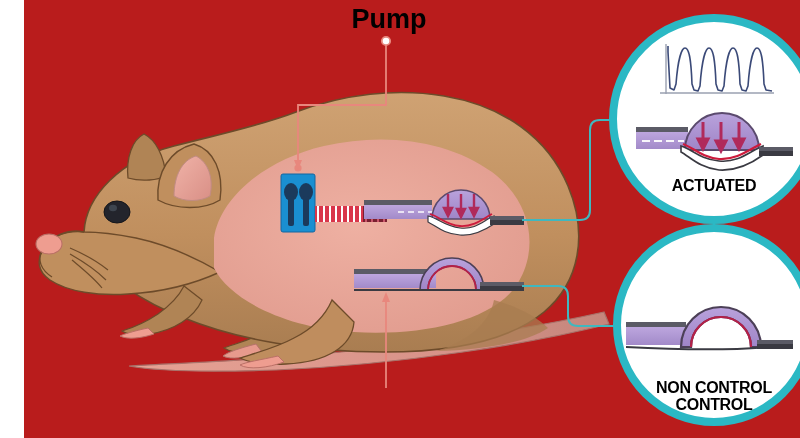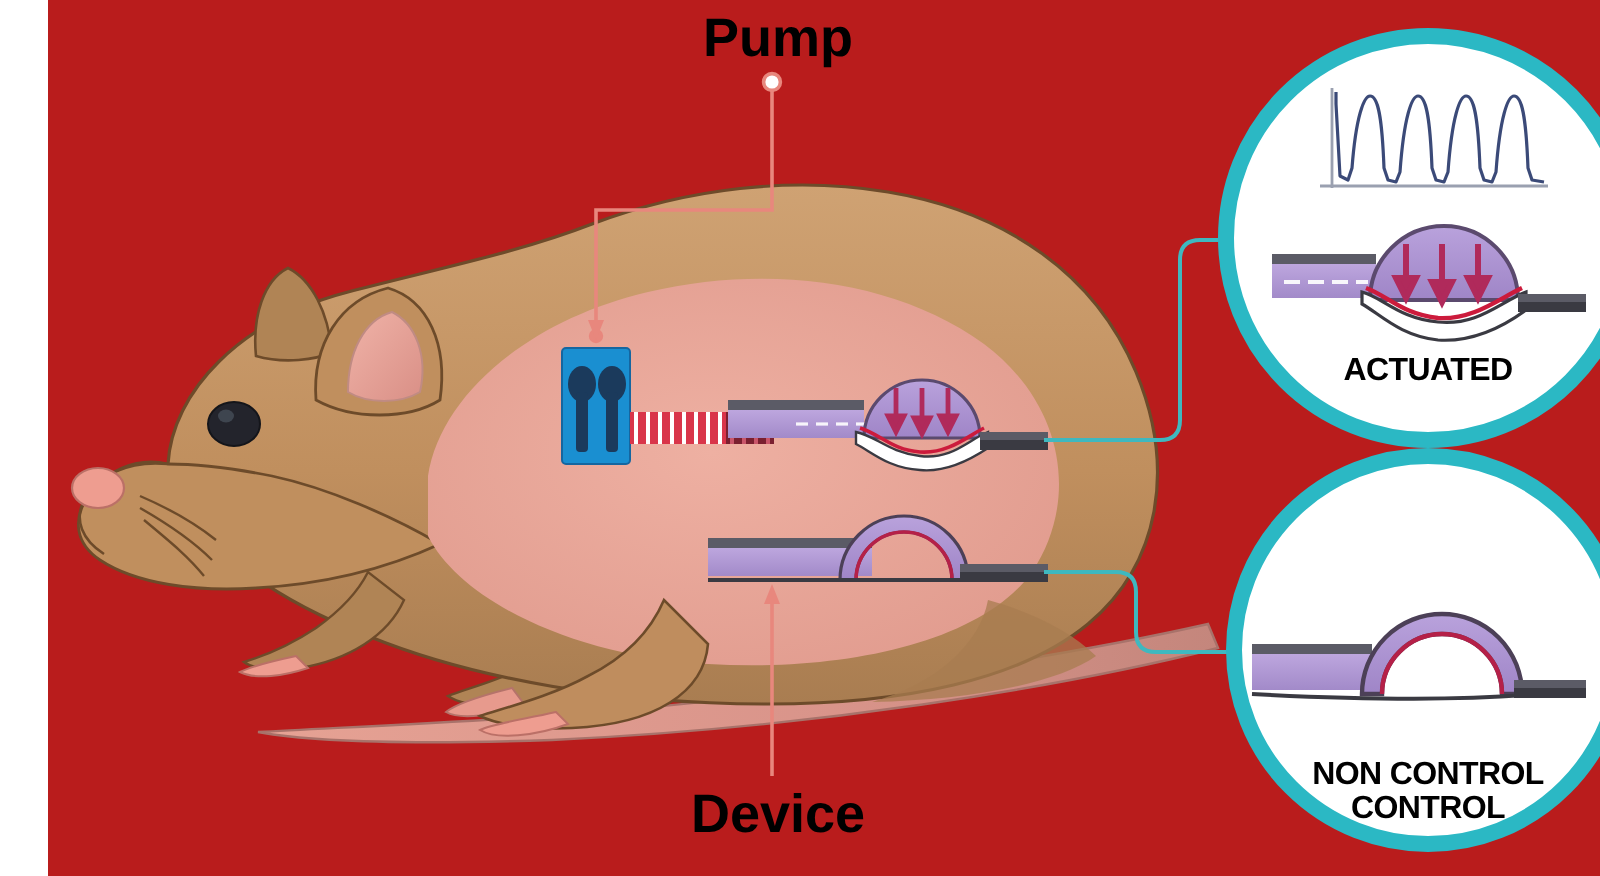--- a/index.html
+++ b/index.html
@@ -320,21 +320,20 @@
         <path d="M 667 347 A 30 30 0 0 1 727 347" fill="none" stroke="#b52048" stroke-width="2.2"></path>
         <path d="M 602 347 C 640 349 700 351 746 347" fill="none" stroke="#3a3a42" stroke-width="2"></path>
         <rect x="733" y="340" width="36" height="4" fill="#5b5b66"></rect>
         <rect x="733" y="344" width="36" height="5" fill="#3a3a42"></rect>
       </g>
     </g>
   </svg>
 
   <div class="label-text" id="label-pump">Pump</div>
 
-  <div class="label-text" id="label-device">Device</div>
 
   <div class="inset-caption" id="caption-actuated">ACTUATED</div>
 
   <div class="inset-caption" id="caption-control">
     <div>NON CONTROL</div>
     <div>CONTROL</div>
   </div>
 
 
 </div>

